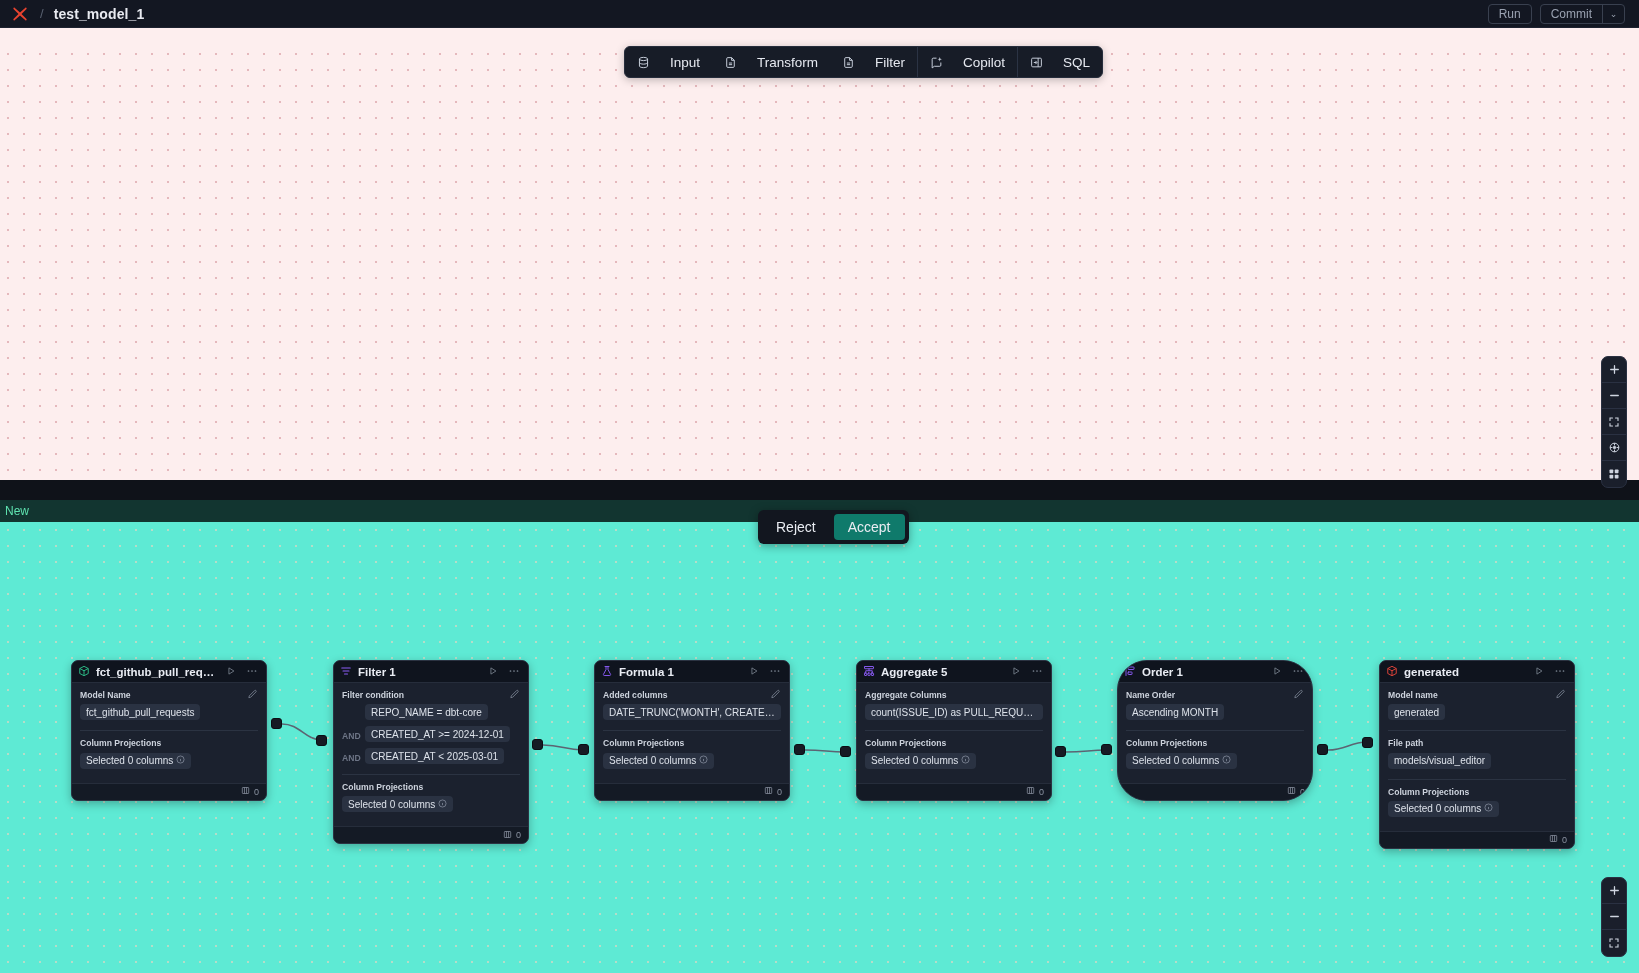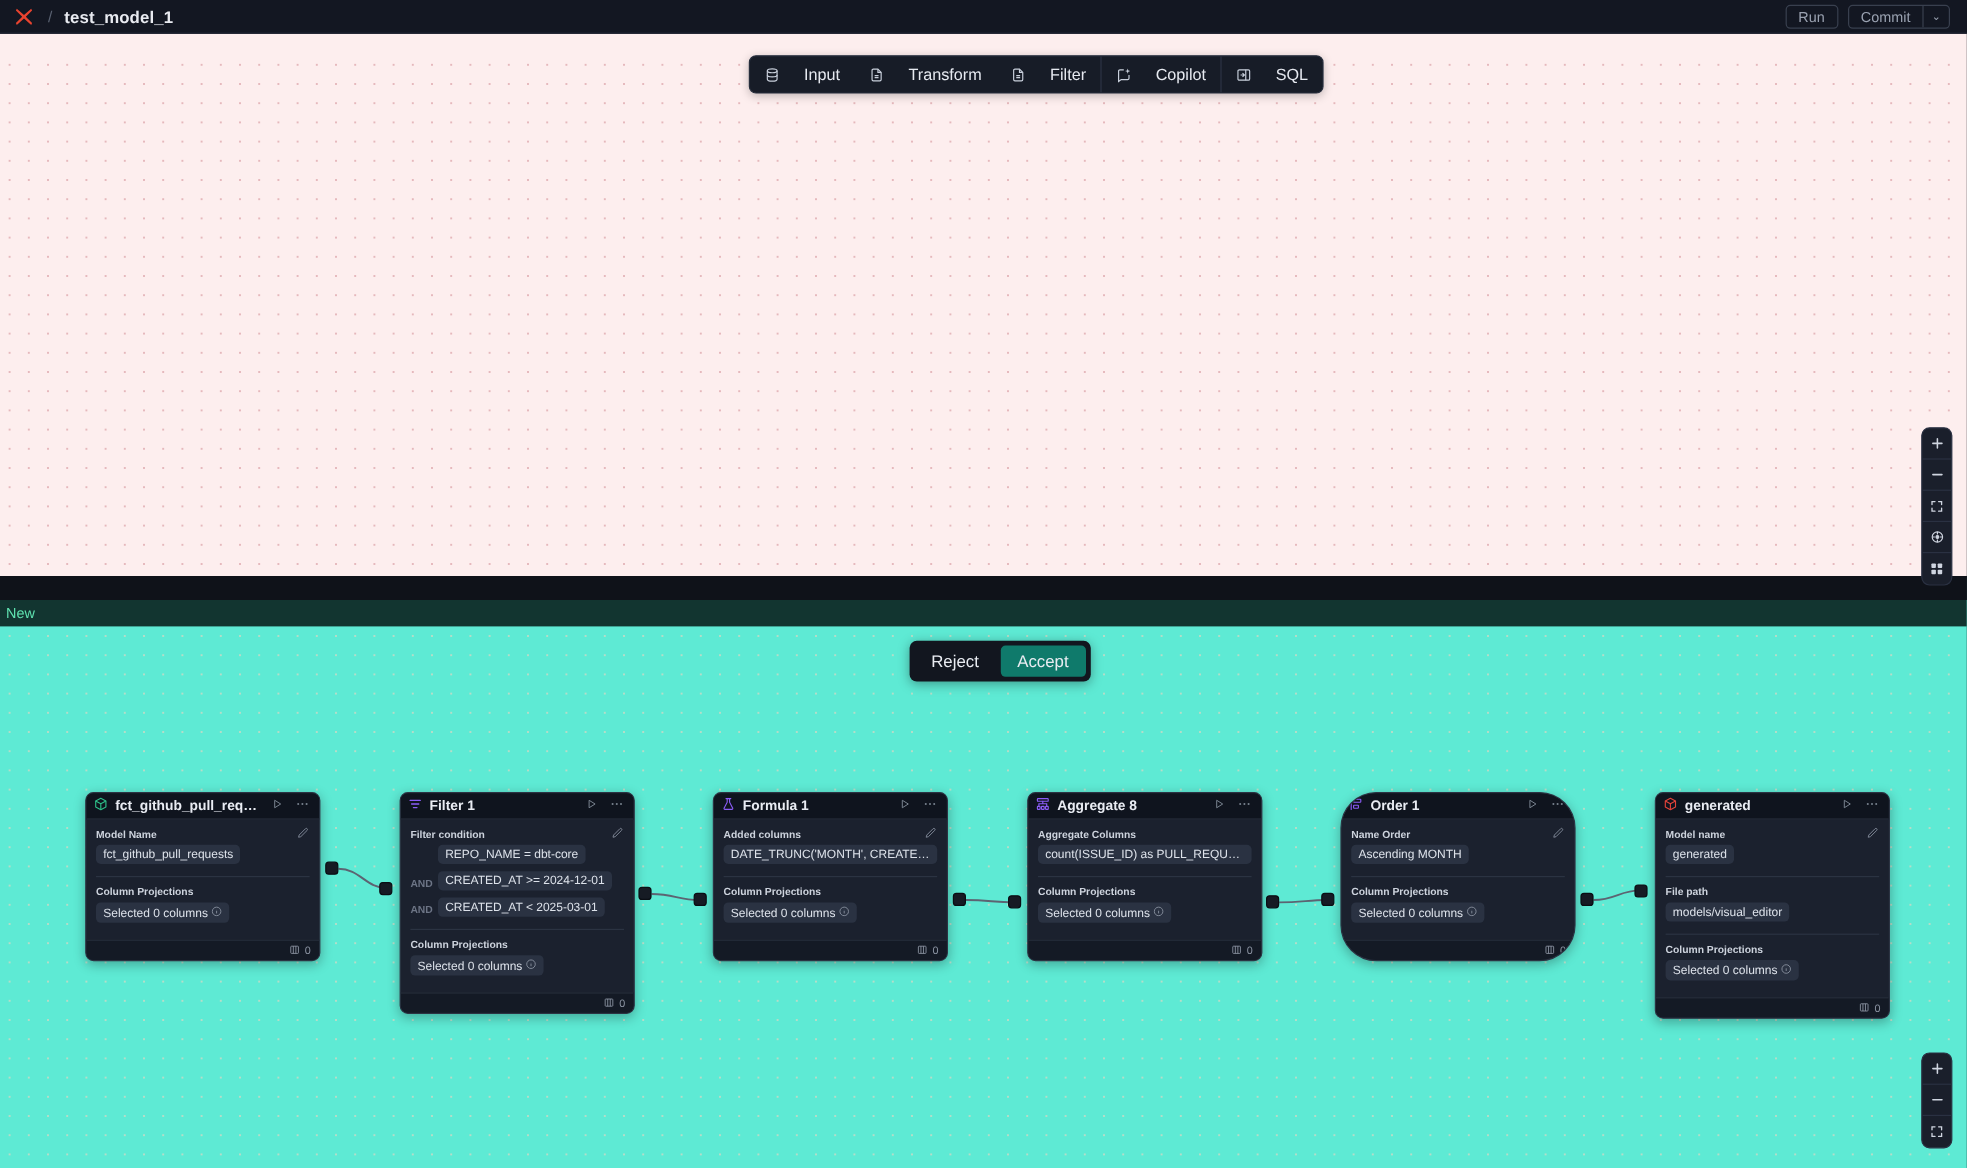--- a/index.html
+++ b/index.html
@@ -81,21 +81,20 @@
   }
   .tb-item.sep { border-left: 1px solid #2b3344; }
   .tb-ic { display: flex; align-items: center; }
 
   
   .decision {
     position: absolute; left: 758px; top: 510px;
     background: #12161f; border-radius: 6px; padding: 4px;
     display: flex; gap: 4px; z-index: 45;
     box-shadow: 0 2px 10px rgba(0,0,0,.35);
-    margin-top: 24px;
   }
   .decision .b {
     padding: 5px 14px; border-radius: 4px; font-size: 14px; color: #e9ecf2;
   }
   .decision .b.accept { background: #0f7a6b; }
 
   
   .zc {
     position: absolute; z-index: 40;
     background: #1a1f2b; border: 1px solid #2a3142; border-radius: 7px;
@@ -345,21 +344,21 @@
   </div>
 <div class="node" id="n-agg">
     <div class="node-hd">
       <span><svg width="12" height="12" viewBox="0 0 24 24" fill="none" stroke="#8b5cf6" stroke-width="1.9" stroke-linecap="round">
           <rect x="3" y="3" width="18" height="4.5" rx="1"></rect>
           <path d="M12 7.5v4M5.5 16v-4.5h13V16"></path>
           <rect x="3" y="16" width="4.5" height="5" rx="1"></rect>
           <rect x="9.8" y="16" width="4.5" height="5" rx="1"></rect>
           <rect x="16.6" y="16" width="4.5" height="5" rx="1"></rect>
         </svg></span>
-      <span class="ttl">Aggregate 8</span>
+      <span class="ttl">Aggregate 5</span>
       <span class="act"><svg width="10" height="10" viewBox="0 0 24 24" fill="none" stroke="#79838f" stroke-width="2" stroke-linejoin="round">
           <path d="M7 4.5 19 12 7 19.5z"></path>
         </svg></span>
       <span class="act"><svg width="12" height="12" viewBox="0 0 24 24" fill="#79838f">
           <circle cx="5" cy="12" r="1.7"></circle>
           <circle cx="12" cy="12" r="1.7"></circle>
           <circle cx="19" cy="12" r="1.7"></circle>
         </svg></span>
     </div>
     <div class="node-body">

